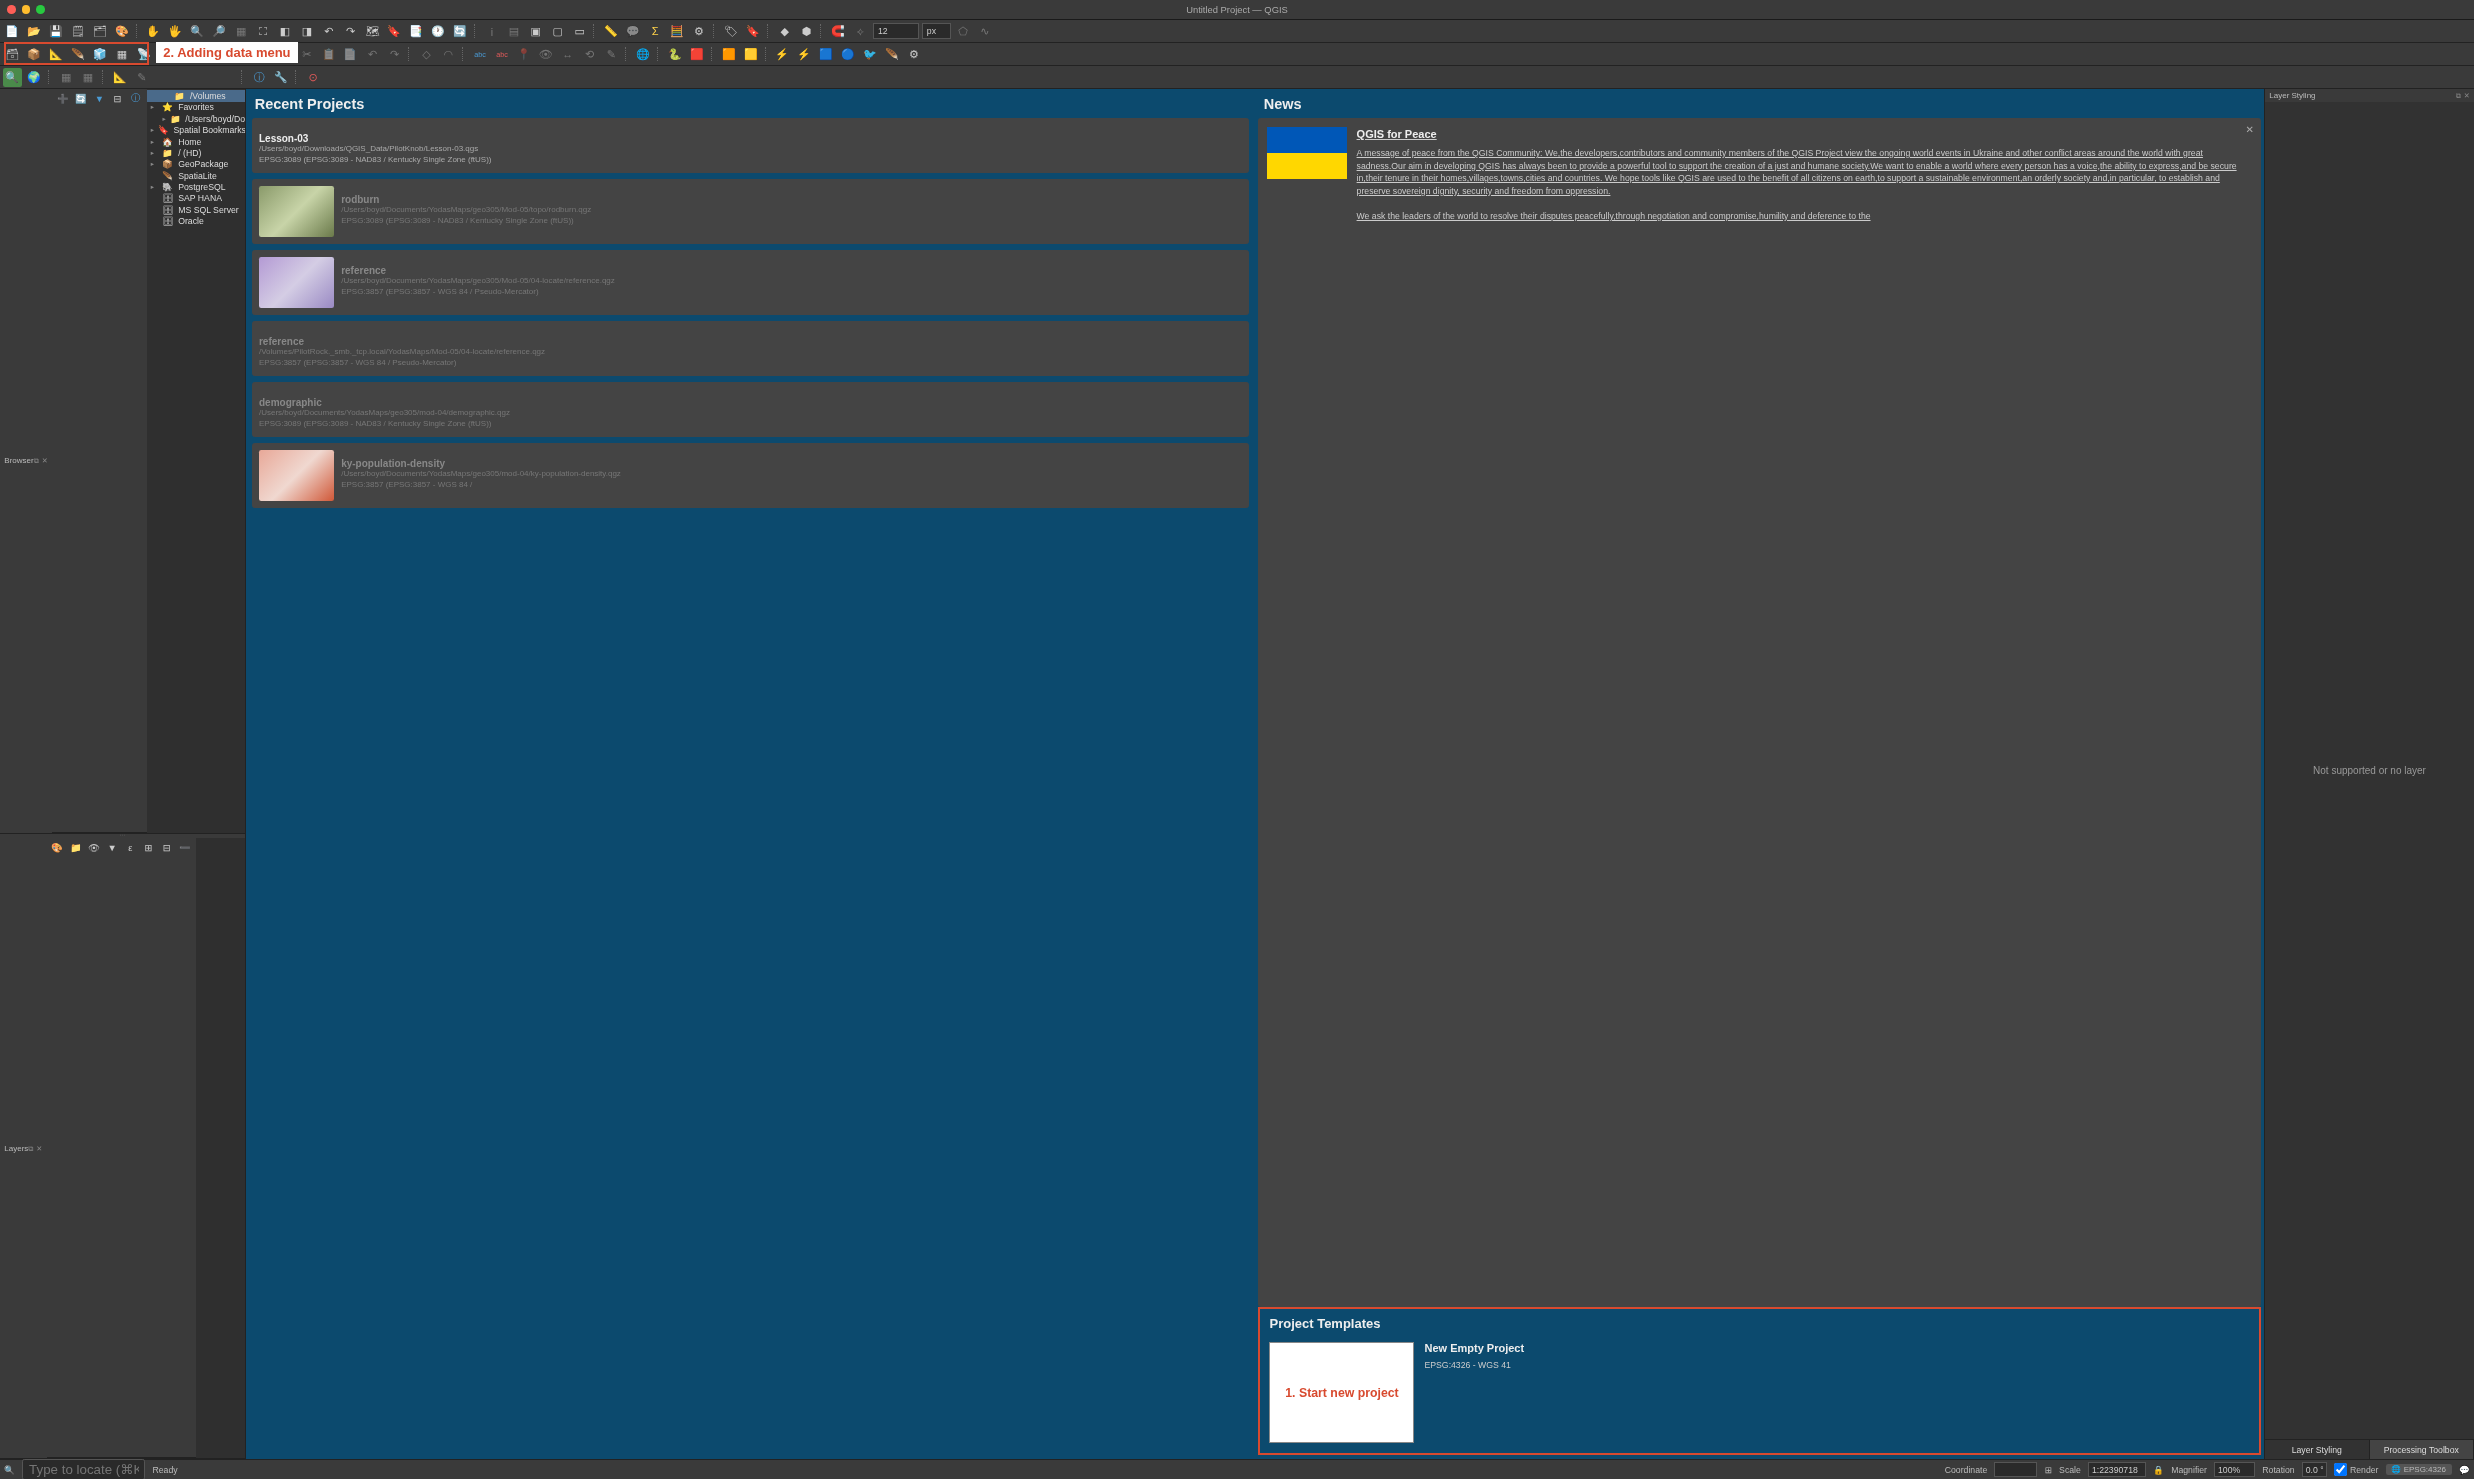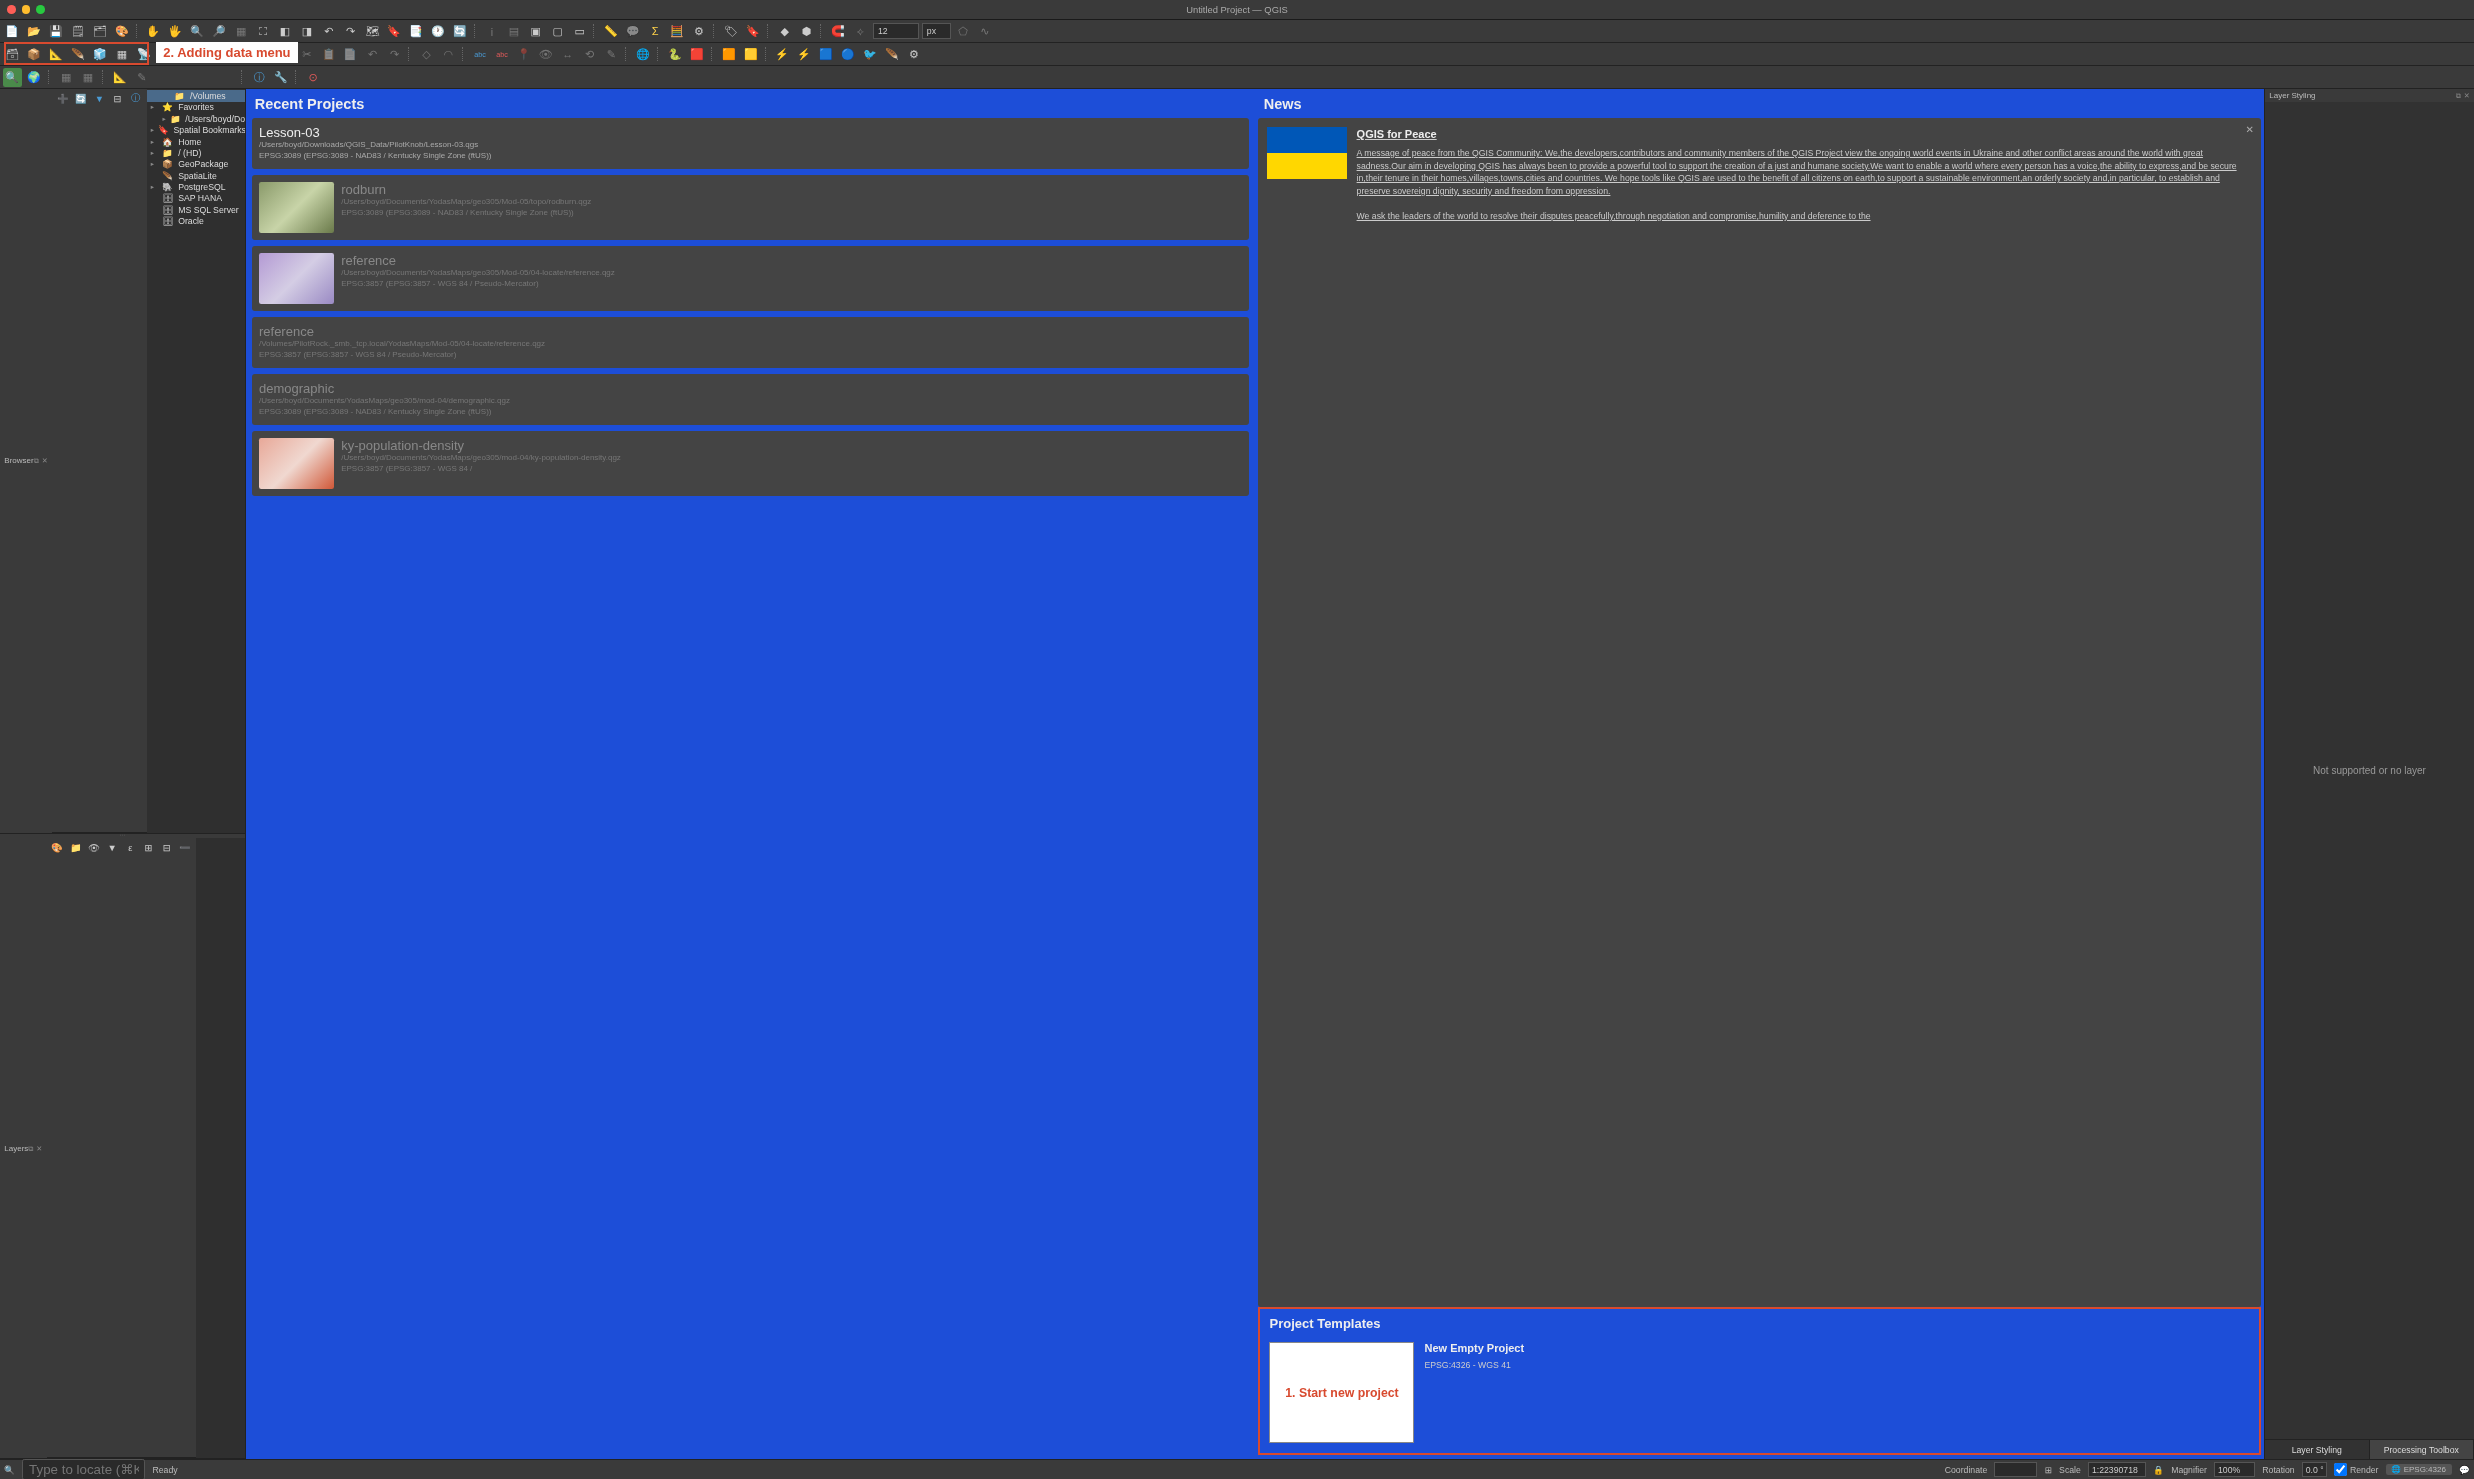--- a/index.html
+++ b/index.html
@@ -116,21 +116,21 @@
   }
   .tree-item.sel { background: #4a6a8a; }
   .tree-item .arrow { width: 7.2px; color: #888; font-size: 6.5px; }
   .tree-item .icon { width: 11.6px; text-align: center; }
   .tree-item.indent1 { padding-left: 16px; }
   .drag-handle { height: 4.3px; background: #3a3a3a; cursor: row-resize; text-align:center; color:#666; font-size:5.8px; line-height:2.9px;}
   .center-col {
     flex: 1;
     display: flex;
     min-width: 0;
-    background: #1d4ed8;
+    background: #0c4a6e;
     justify-content: center;
   }
   .center-split {
     flex: 1;
     display: flex;
     flex-direction: column;
     min-width: 0;
   }
   .center-top {
     flex: 1;
@@ -168,21 +168,21 @@
   }
   .card.nothumb { flex-direction: column; gap: 1.4px; }
   .thumb {
     width: 75px; height: 51px;
     background: #666;
     border-radius: 2.2px;
     flex-shrink: 0;
     background-size: cover;
   }
   .card-body { flex: 1; min-width: 0; }
-  .card-title { font-size: 13px; font-weight: 400; color: #eee; }
+  .card-title { font-size: 10px; font-weight: 700; color: #eee; margin-top: 8px; }
   .card-title.dim { color: #888; }
   .card-sub { font-size: 8px; color: #aaa; line-height: 1.35; }
   .card-sub.dim { color: #777; }
   .news-card {
     background: #444;
     border-radius: 2.9px;
     padding: 8.7px;
     display: flex;
     gap: 10px;
     position: relative;

